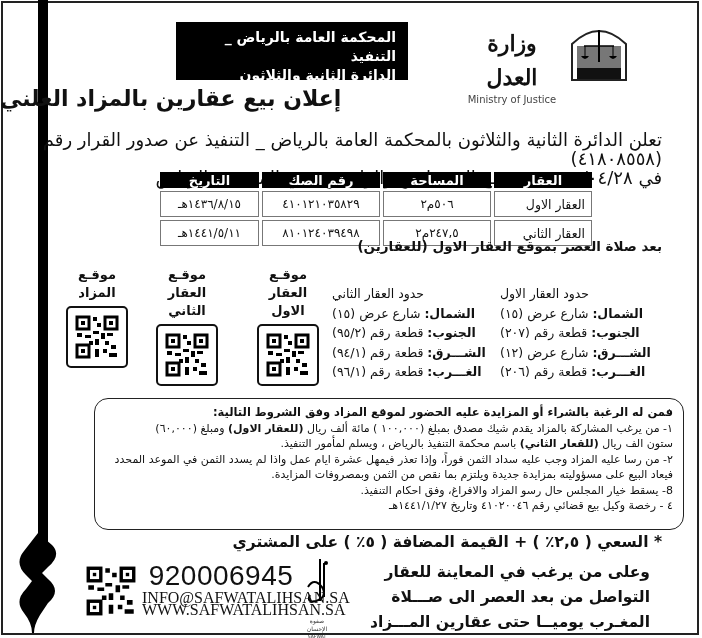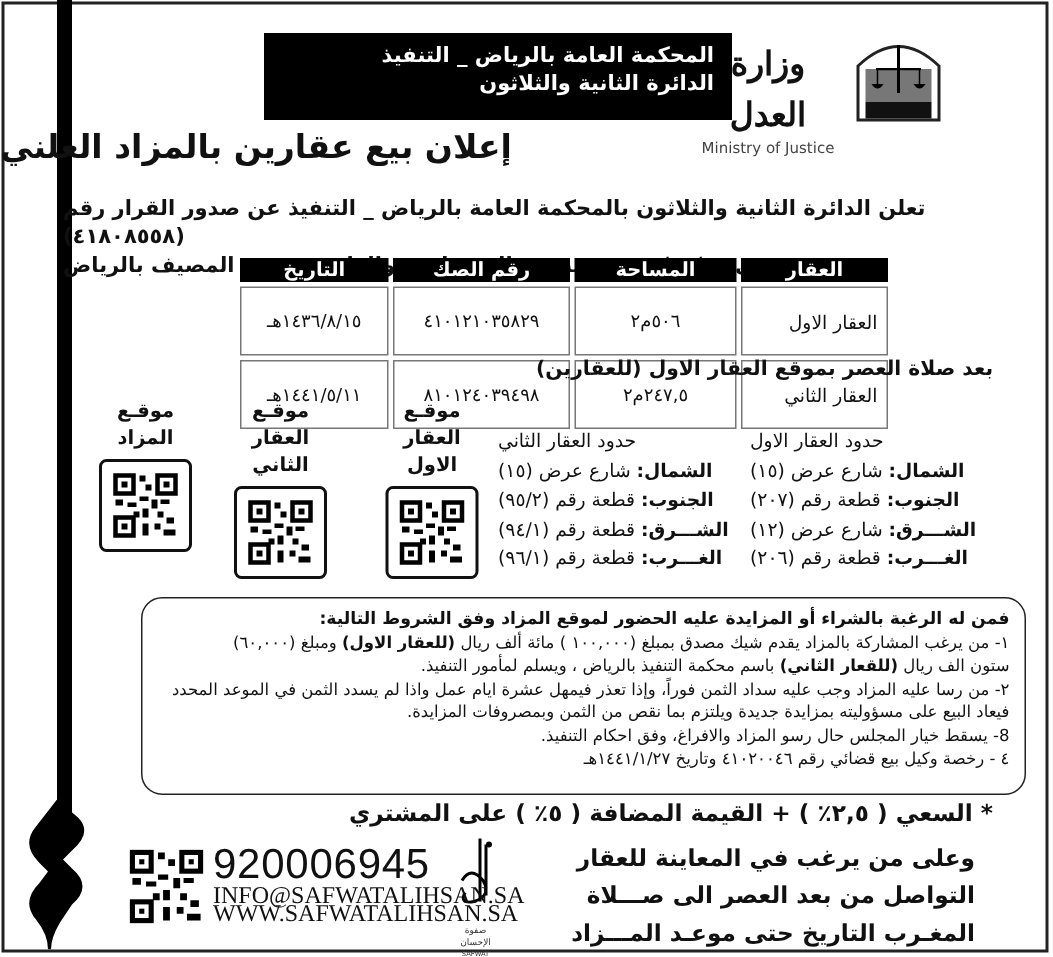--- a/index.html
+++ b/index.html
@@ -1,46 +1,46 @@
 <!DOCTYPE html>
 <html><head>
 <meta charset="utf-8">
 <style>
   html, body { margin:0; padding:0; background:#fff; }
   body { width:702px; height:638px; position:relative; overflow:hidden; font-family:"DejaVu Sans", sans-serif; color:#111; }
   .frame { position:absolute; left:1px; top:1px; width:698px; height:634px; border:2px solid #222; box-sizing:border-box; }
   .vbar { position:absolute; left:38px; top:0; width:10px; height:545px; background:#000; }
   .ornament { position:absolute; left:14px; top:533px; width:46px; height:100px; }
-  .header-box { position:absolute; left:176px; top:22px; width:312px; height:58px; background:#000; color:#fff; direction:rtl; text-align:right; padding:6px 12px 16px 0; box-sizing:border-box; font-weight:bold; font-size:14px; line-height:19px; }
+  .header-box { position:absolute; left:176px; top:22px; width:232px; height:58px; background:#000; color:#fff; direction:rtl; text-align:right; padding:6px 12px 16px 0; box-sizing:border-box; font-weight:bold; font-size:14px; line-height:19px; }
   .moj-wordmark { position:absolute; left:462px; top:26px; width:100px; height:56px; text-align:center; }
   .moj-wordmark .ar { font-family:"DejaVu Serif", serif; font-size:22px; font-weight:bold; direction:rtl; line-height:34px; }
   .moj-wordmark .en { font-size:10px; color:#444; line-height:12px; }
   .emblem { position:absolute; left:568px; top:22px; width:62px; height:60px; }
   .title { position:absolute; left:0; width:702px; top:86px; text-align:left; font-weight:bold; font-size:22px; direction:rtl; }
-  .intro { position:absolute; right:40px; top:130px; width:620px; direction:rtl; text-align:left; font-size:14px; font-weight:bold; line-height:19px; }
+  .intro { position:absolute; right:40px; top:130px; width:620px; direction:rtl; text-align:right; font-size:18px; font-weight:normal; line-height:19px; }
   table.props { position:absolute; left:157px; top:169px; width:438px; border-collapse:separate; border-spacing:3px; direction:rtl; font-size:12px; }
   table.props th { background:#000; color:#fff; font-weight:bold; font-size:13px; height:16px; padding:0 4px;margin-top:40px; }
-  table.props td { border:1px solid #777; height:16px; padding:14px 6px; text-align:center; }
+  table.props td { border:1px solid #777; height:16px; padding:4px 6px; text-align:center; }
   table.props td.first { text-align:right; font-size:12.5px; }
   .auction-line { position:absolute; right:40px; top:236px; width:630px; direction:rtl; text-align:right; font-size:13.5px; font-weight:bold; line-height:20px; }
   .bounds { position:absolute; top:284px; direction:rtl; text-align:left; font-size:12.5px; line-height:19.5px; }
   .bounds .hd { font-weight:normal; }
   .bounds b { font-weight:bold; }
   .b1 { right:42px; width:160px; }
   .b2 { right:205px; width:165px; }
   .qr-col { position:absolute; top:266px; width:70px; text-align:center; direction:rtl; font-weight:bold; font-size:13px; line-height:18px; }
   .qr-box { width:58px; height:58px; margin:4px auto 0; border:2px solid #111; border-radius:5px; display:flex; align-items:center; justify-content:center; }
   .conditions { position:absolute; left:94px; top:398px; width:590px; height:132px; border:1.5px solid #222; border-radius:14px; box-sizing:border-box; direction:rtl; text-align:right; padding:6px 10px 0 10px; font-size:11px; line-height:15.5px; }
   .conditions .lead { font-weight:bold; font-size:11.5px; }
   .fee { position:absolute; right:40px; top:533px; width:520px; direction:rtl; text-align:right; font-weight:bold; font-size:15.5px; }
   .visit { position:absolute; right:52px; top:560px; width:290px; direction:rtl; text-align:right; font-weight:bold; font-size:15.5px; line-height:25px; }
   .agent-logo { position:absolute; left:300px; top:557px; width:34px; height:80px; text-align:center; }
   .agent-logo .cap { font-size:6px; line-height:8px; color:#333; }
   .contact { position:absolute; left:142px; top:560px; width:158px; }
-  .contact .phone { font-family:"Liberation Sans", sans-serif; font-size:28px; line-height:32px; letter-spacing:0.5px; }
+  .contact .phone { font-family:"Liberation Sans", sans-serif; font-size:28px; line-height:32px; letter-spacing:0.5px;text-align:center; }
   .contact .line { font-family:"Liberation Serif", serif; font-size:16px; line-height:12px;text-align:right; }
   .contact-qr { position:absolute; left:86px; top:565px; width:50px; height:52px; }
 </style>
 </head>
 <body>
 
 <div class="frame"></div>
 <div class="vbar"></div>
 <svg class="ornament" viewBox="0 0 46 100">
   <path d="M24 0 L38 12 Q48 22 34 34 L28 40 L34 46 Q48 58 34 70 L26 82 Q20 92 20 100 L18 100 Q18 90 10 80 Q0 68 12 56 L18 48 L12 42 Q0 30 10 18 Z" fill="#000"></path>
@@ -169,21 +169,21 @@
   <div>٢- من رسا عليه المزاد وجب عليه سداد الثمن فوراً، وإذا تعذر فيمهل عشرة ايام عمل واذا لم يسدد الثمن في الموعد المحدد فيعاد البيع على مسؤوليته بمزايدة جديدة ويلتزم بما نقص من الثمن وبمصروفات المزايدة.</div>
   <div>8- يسقط خيار المجلس حال رسو المزاد والافراغ، وفق احكام التنفيذ.</div>
   <div>٤ - رخصة وكيل بيع قضائي رقم ٤١٠٢٠٠٤٦ وتاريخ ١٤٤١/١/٢٧هـ</div>
 </div>
 
 <div class="fee">* السعي ( ٢,٥٪ ) + القيمة المضافة ( ٥٪ ) على المشتري</div>
 
 <div class="visit">
   <div>وعلى من يرغب في المعاينة للعقار</div>
   <div>التواصل من بعد العصر الى صـــلاة</div>
-  <div>المغـرب التاريخ حتى موعـد المـــزاد</div>
+  <div>المغـرب يوميــا حتى عقارين المـــزاد</div>
 </div>
 
 <div class="agent-logo">
   <svg width="30" height="56" viewBox="0 0 30 56">
       <path d="M18 2 L18 44 M22 6 L22 40 M6 30 Q12 20 20 30 Q26 40 14 44 Q4 46 8 38" fill="none" stroke="#000" stroke-width="2"></path>
       <circle cx="24" cy="6" r="2"></circle>
     </svg>
   <div class="cap">صفوة الإحسان</div>
   <div class="cap" style="font-size:4.5px">SAFWAT ALIHSAN</div>
 </div>

